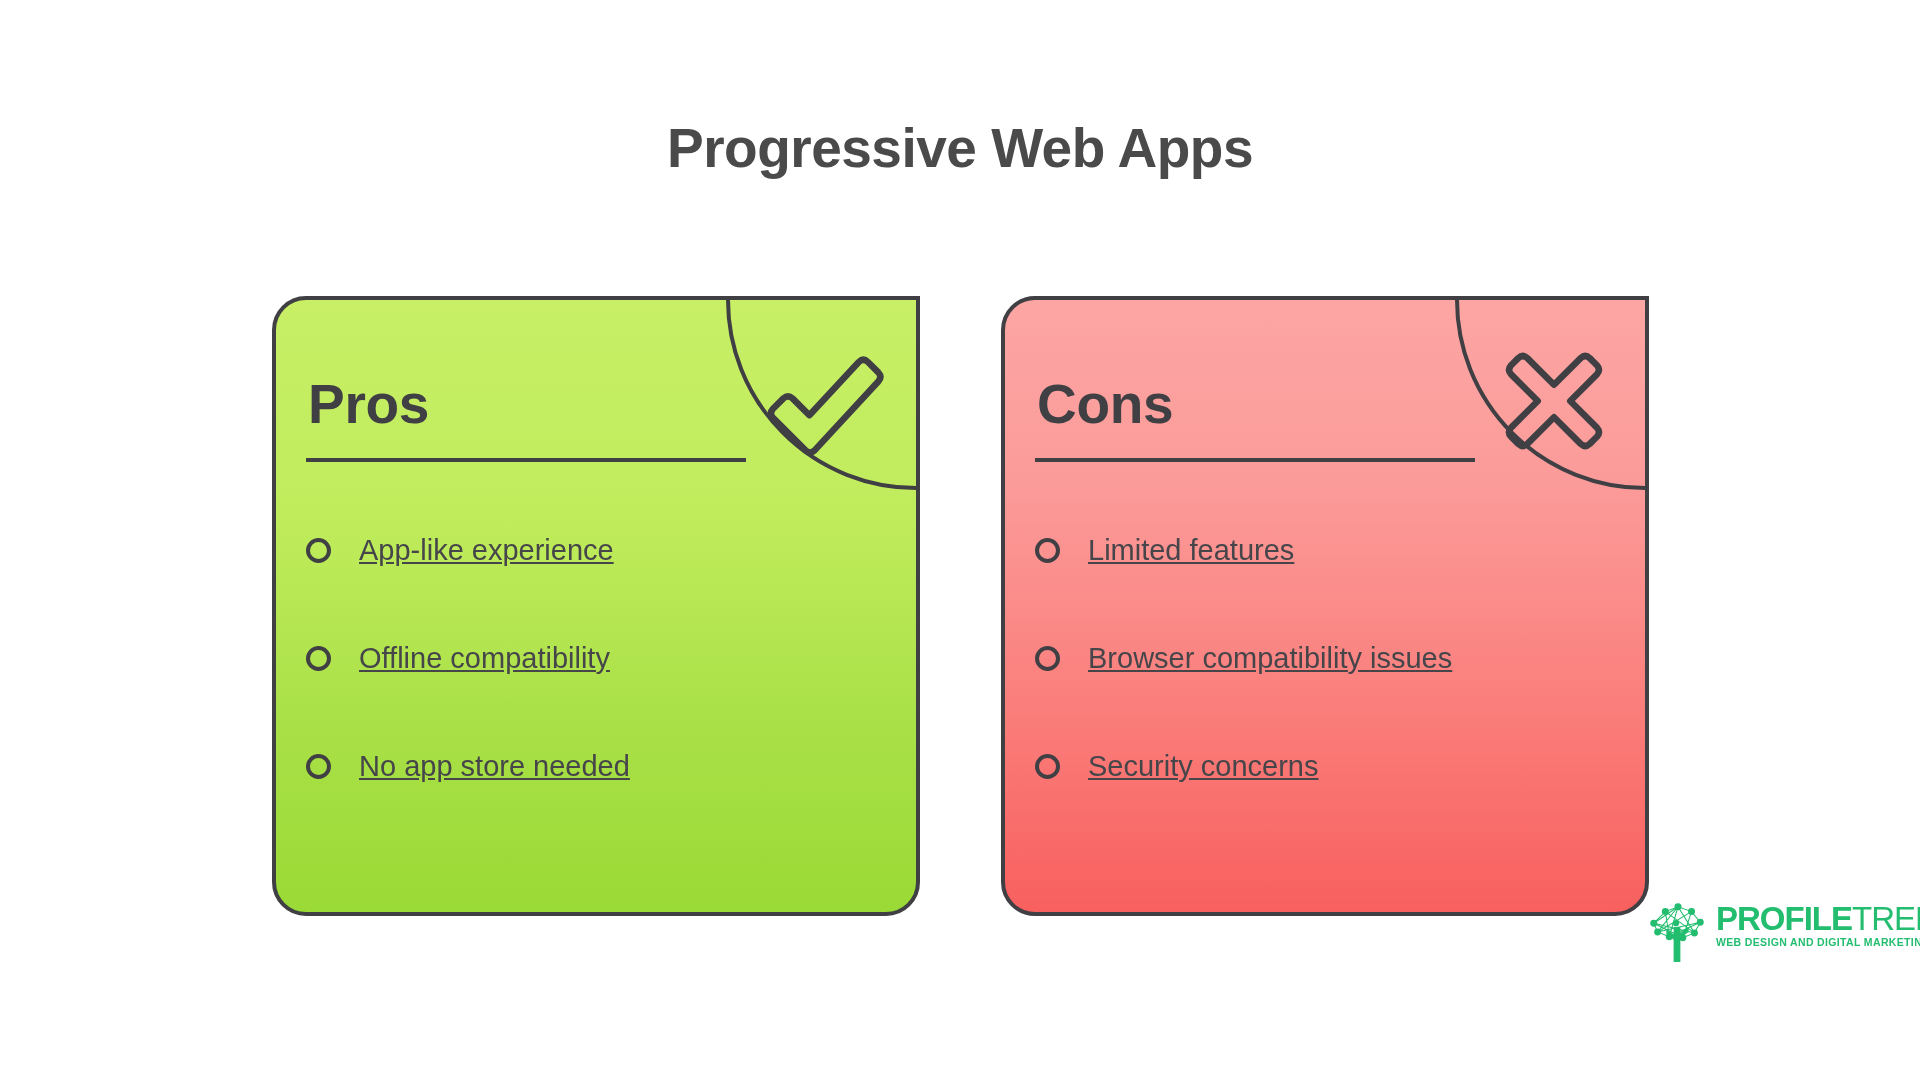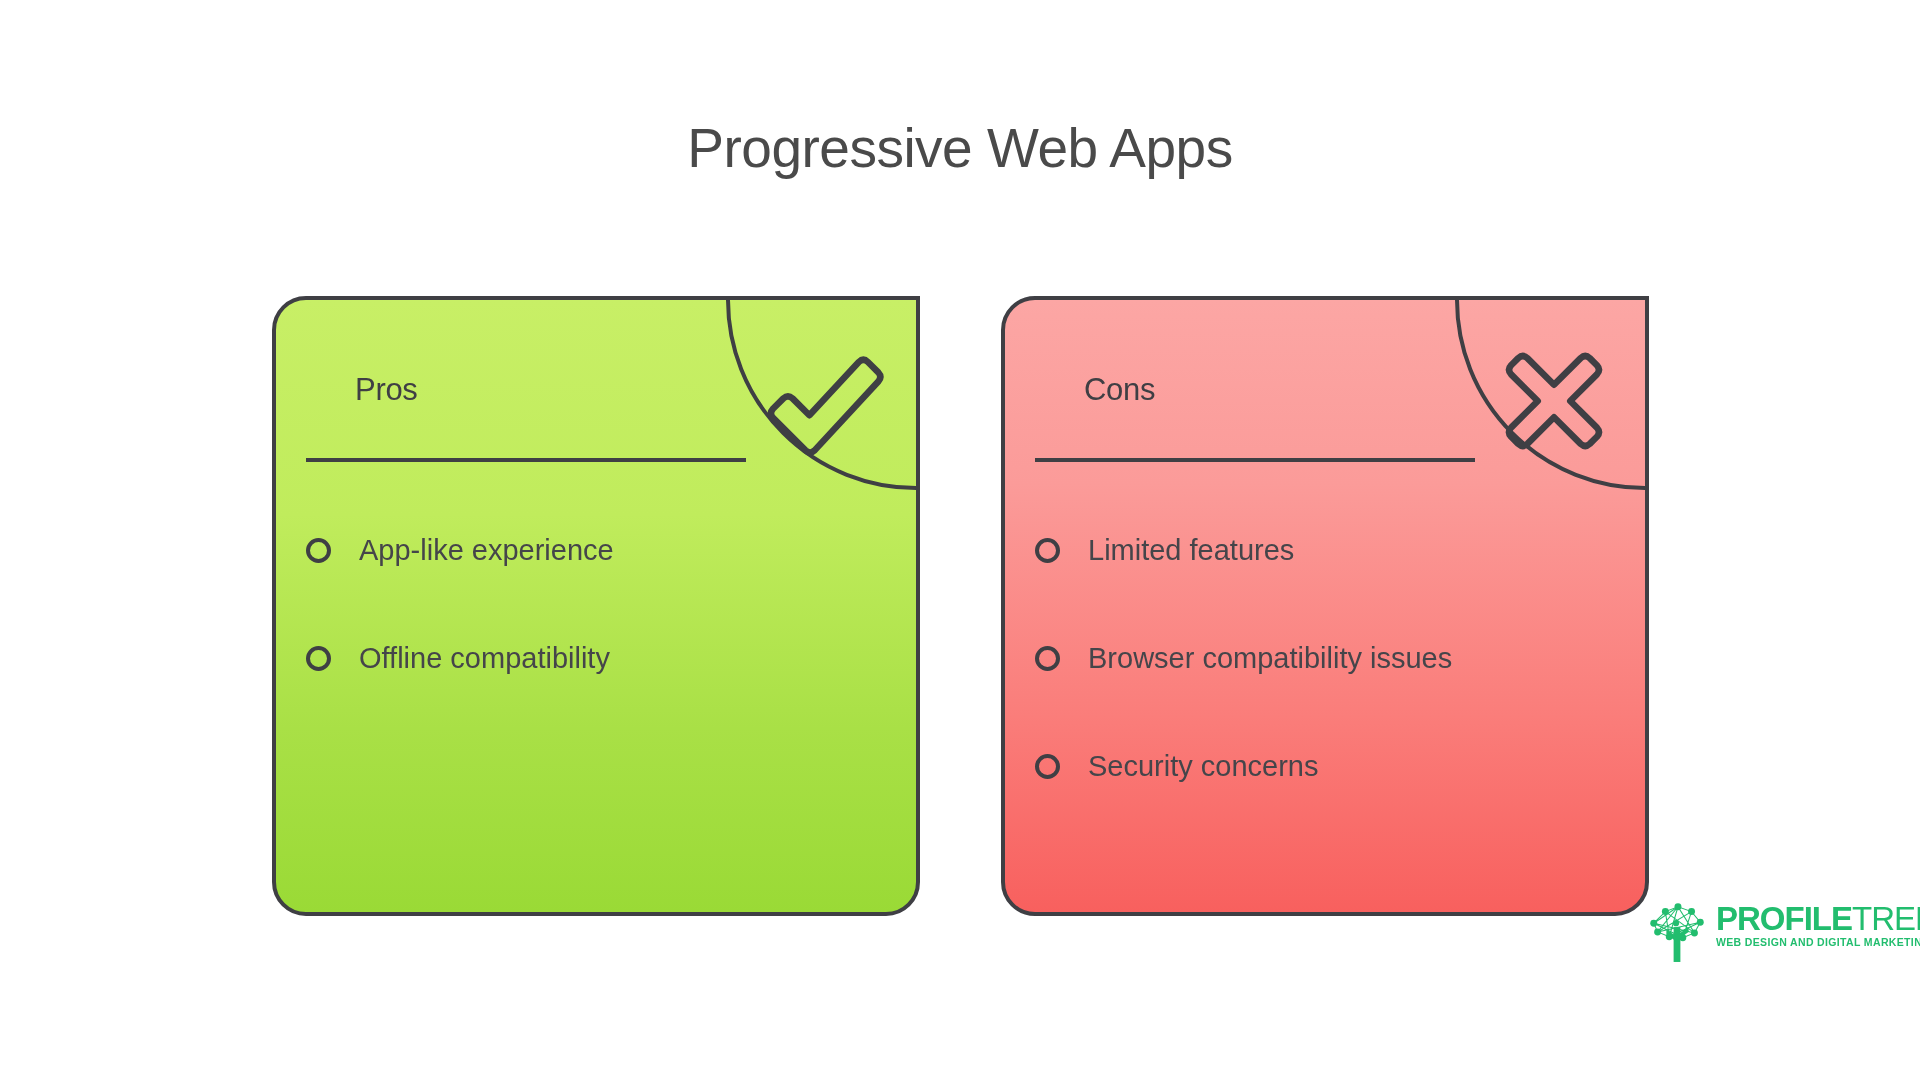--- a/index.html
+++ b/index.html
@@ -10,21 +10,21 @@
     overflow:hidden;
   }
   .slide { position:relative; width:1920px; height:1080px; background:#fff; }
 
   
   .slide-title {
     position:absolute;
     top:116px; left:0; width:1920px;
     text-align:center;
     font-size:55px;
-    font-weight:normal;
+    font-weight:bold;
     color:#4a4a4a;
     letter-spacing:-0.5px;
     white-space:nowrap;
   }
 
   
   .card {
     position:absolute;
     top:296px;
     width:648px;
@@ -49,25 +49,24 @@
     width:380px; height:380px;
     border-radius:50%;
     border:4px solid #3f3f44;
     pointer-events:none;
   }
 
   
   .card-header {
     position:absolute;
     top:72px; left:32px;
-    font-size:31px;
-    font-weight:normal;
+    font-size:55px;
+    font-weight:bold;
     color:#3f3f44;
     letter-spacing:-0.3px;
-    margin-left:47px;
   }
   .divider {
     position:absolute;
     top:158px; left:30px;
     width:440px; height:4px;
     background:#3f3f44;
   }
 
   
   .card-list {
@@ -85,20 +84,21 @@
     width:25px; height:25px;
     border:4px solid #3f3f44;
     border-radius:50%;
     margin-right:28px;
   }
   .item-label {
     font-size:29px;
     color:#45454a;
     white-space:nowrap;
     line-height:1;
+    text-decoration:underline;
   }
 
   
   .corner-icon {
     position:absolute;
     top:36px; right:26px;
     width:130px; height:130px;
     pointer-events:none;
   }
   .corner-icon svg { display:block; width:100%; height:100%; }
@@ -150,20 +150,24 @@
     <div class="divider"></div>
 
     <ul class="card-list">
       <li class="list-item">
         <span class="bullet"></span>
         <span class="item-label">App-like experience</span>
       </li>
       <li class="list-item">
         <span class="bullet"></span>
         <span class="item-label">Offline compatibility</span>
+      </li>
+      <li class="list-item">
+        <span class="bullet"></span>
+        <span class="item-label">No app store needed</span>
       </li>
     </ul>
   </div>
 
   <div class="card card-cons">
     <div class="corner-arc"></div>
 
     <div class="corner-icon">
       <svg viewBox="0 0 100 100" xmlns="http://www.w3.org/2000/svg">
         <path d="M50 37.5 L70.5 17 Q74 13.8 77.5 17 L83 22.5 Q86.2 26 83 29.5 L62.5 50 L83 70.5 Q86.2 74 83 77.5 L77.5 83 Q74 86.2 70.5 83 L50 62.5 L29.5 83 Q26 86.2 22.5 83 L17 77.5 Q13.8 74 17 70.5 L37.5 50 L17 29.5 Q13.8 26 17 22.5 L22.5 17 Q26 13.8 29.5 17 Z" fill="none" stroke="#3f3f44" stroke-width="5" stroke-linejoin="round"></path>

